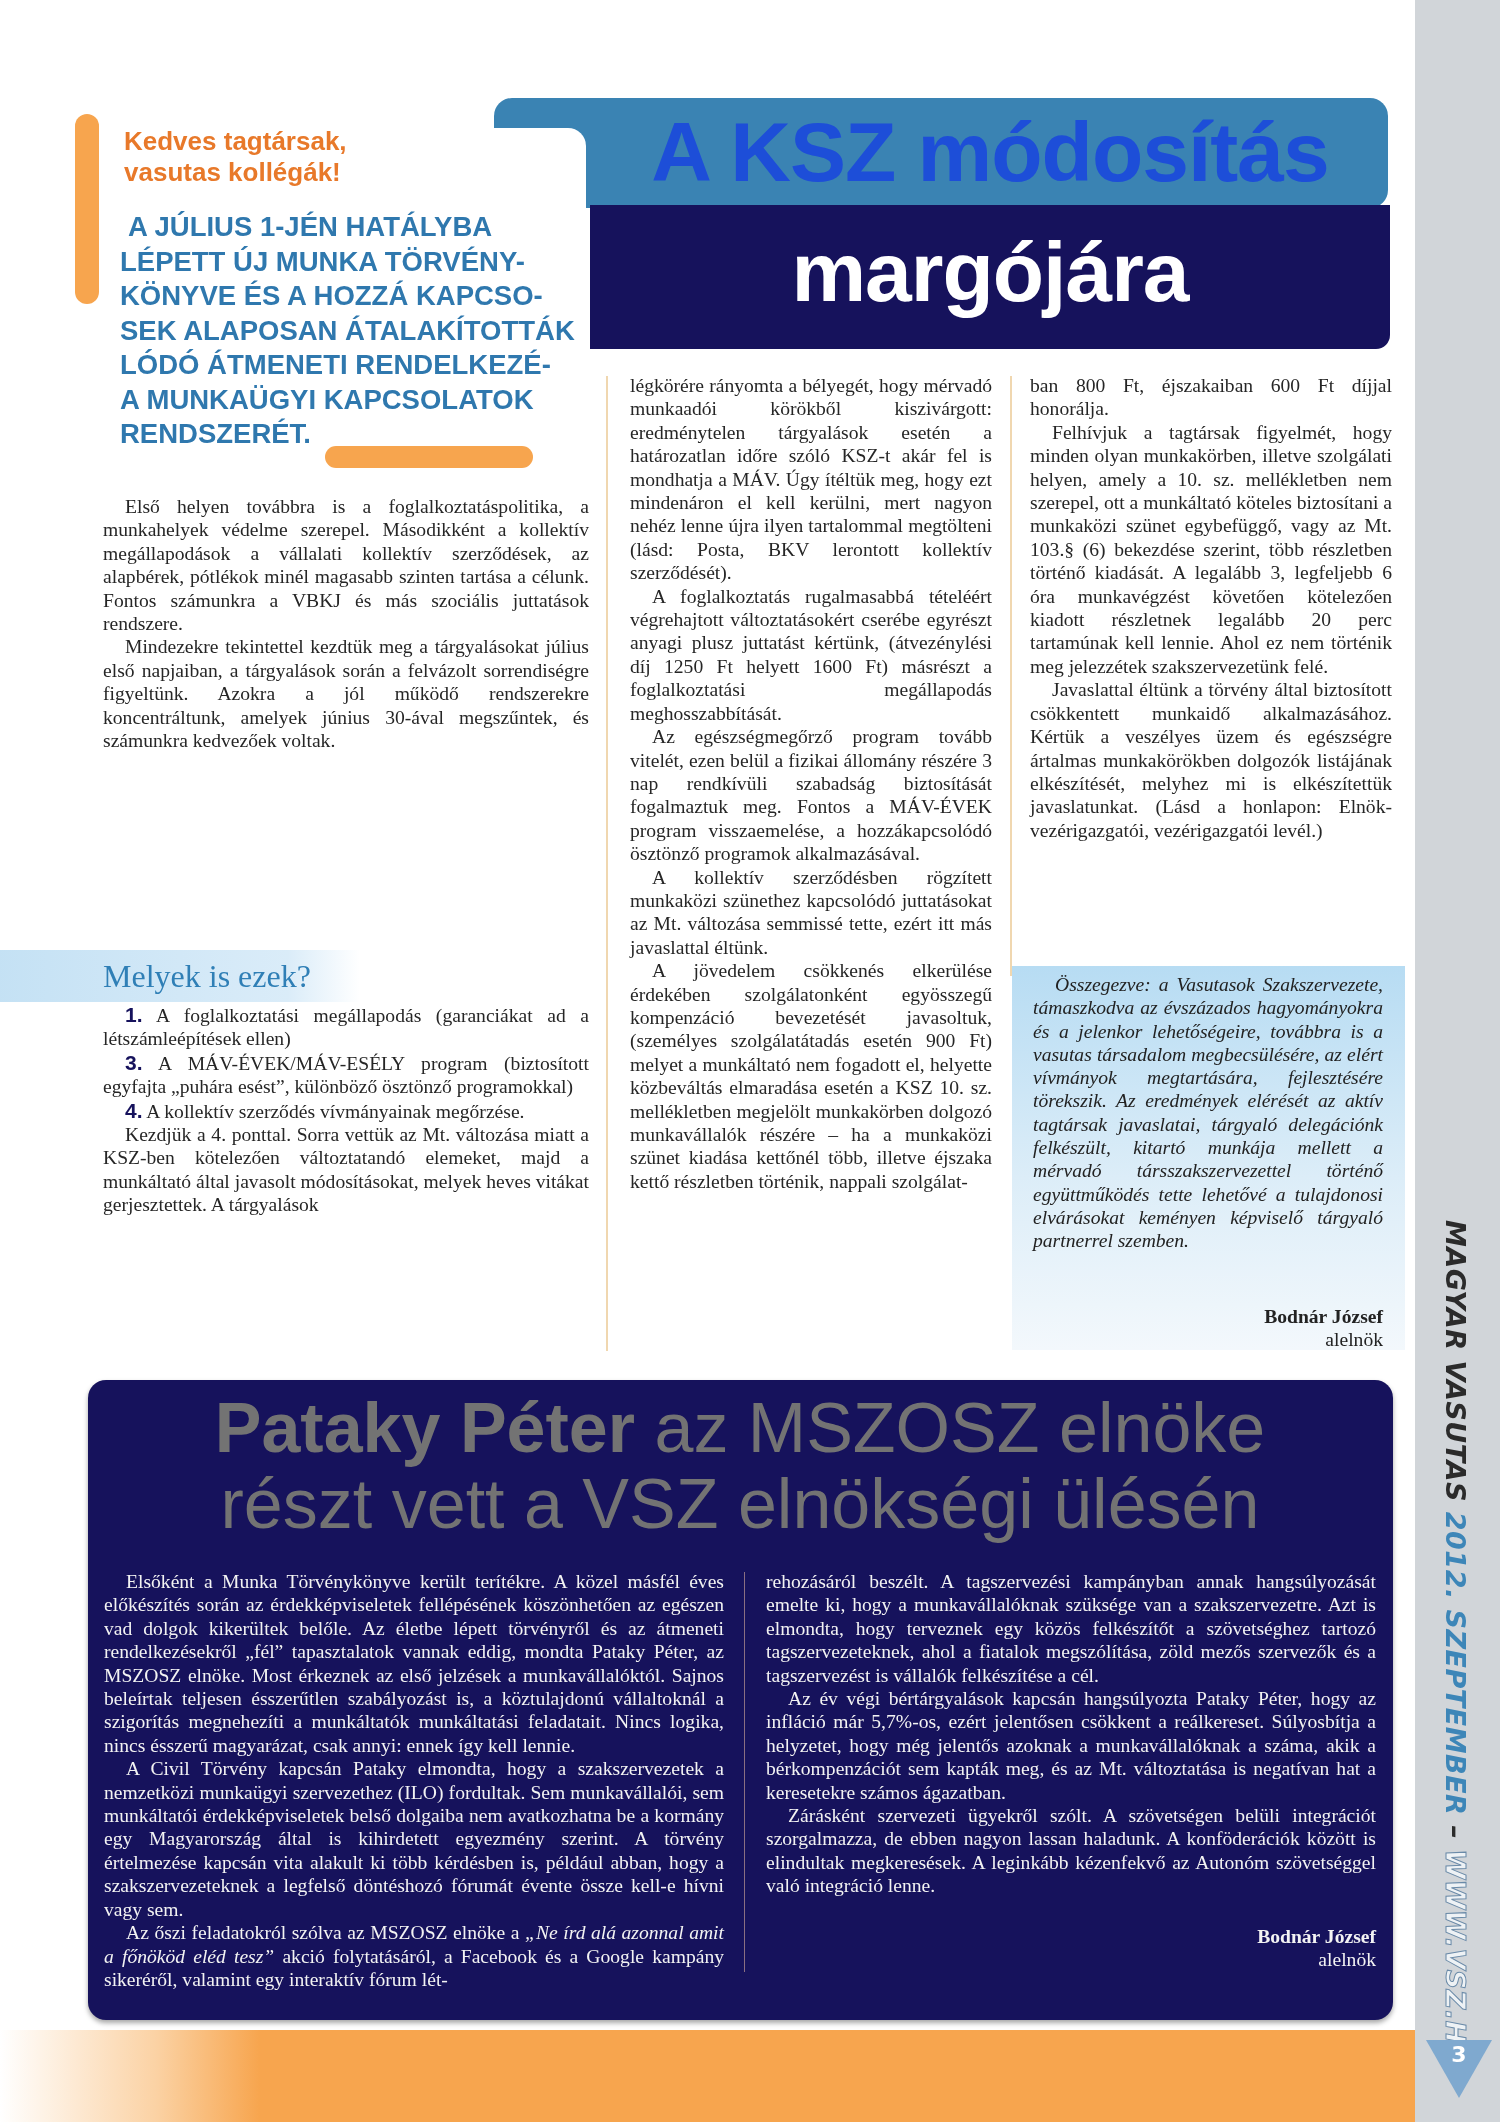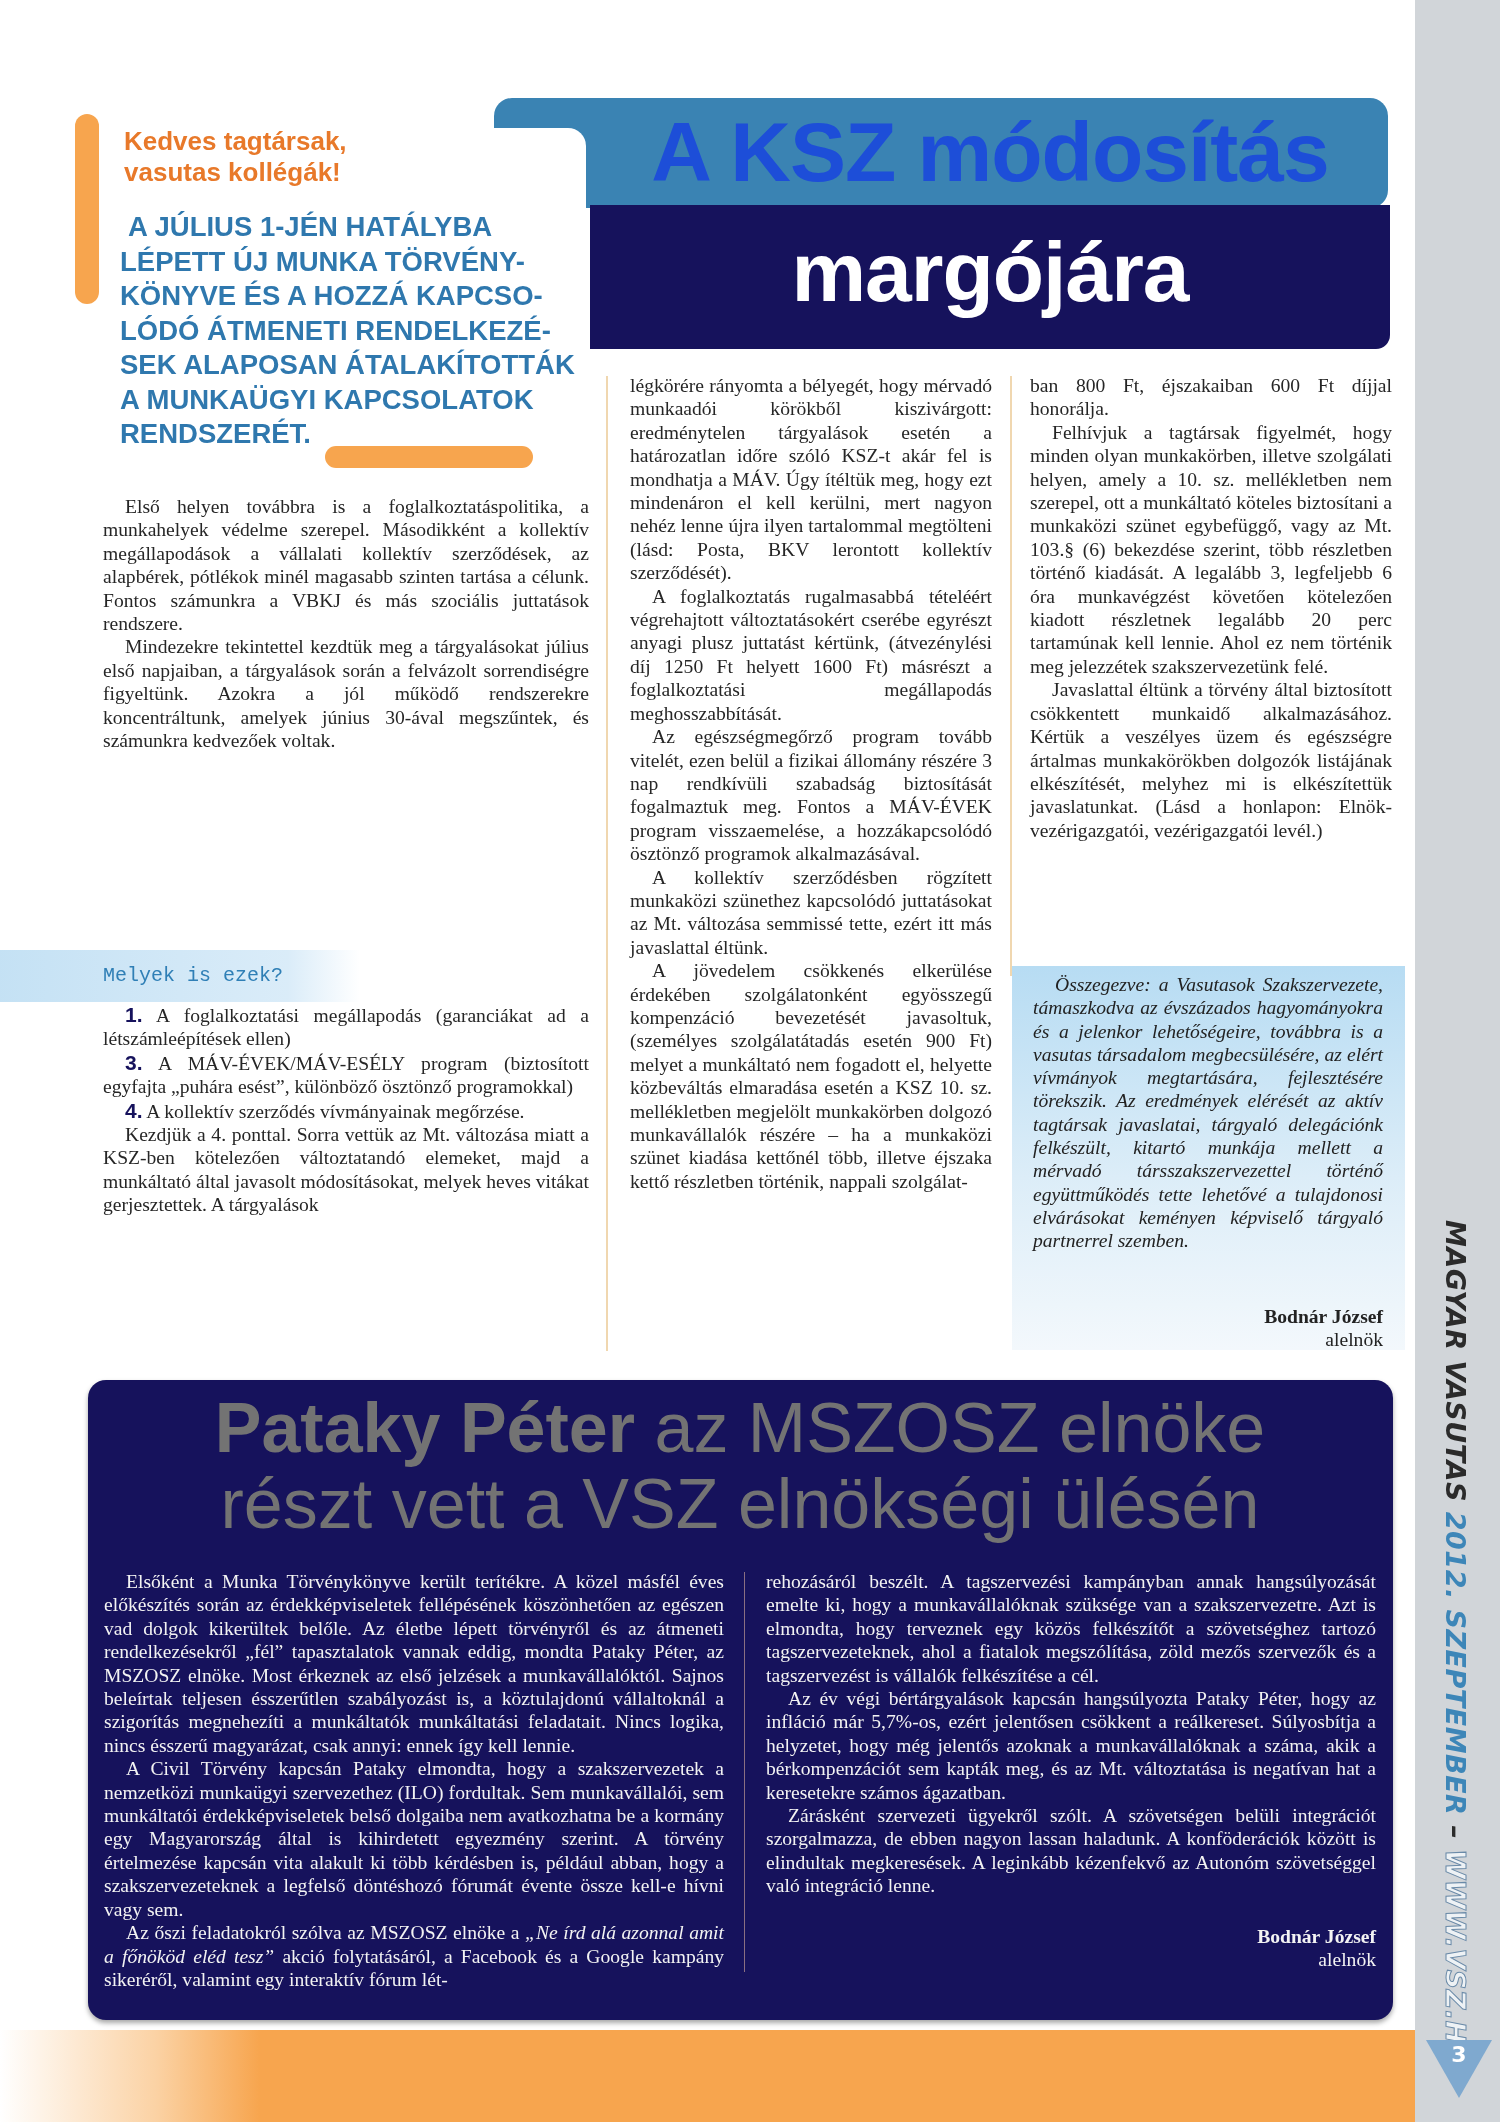--- a/index.html
+++ b/index.html
@@ -38,21 +38,21 @@
   
   .col { font-size:19.6px; line-height:23.4px; color:#262626; text-align:justify; hyphens:manual; }
   .col p { margin:0; text-indent:22px; }
   #col1 { left:103px; top:495px; width:486px; }
   #col1b { left:103px; top:1003px; width:486px; }
   #col2 { left:630px; top:374px; width:362px; }
   #col3 { left:1030px; top:374px; width:362px; }
   #rule-col2 { left:606px; top:376px; width:2px; height:975px; background:#f0d7b0; }
   #rule-col3 { left:1010px; top:376px; width:2px; height:600px; background:#f0d7b0; }
   #melyek-band { left:0; top:950px; width:360px; height:52px; background:linear-gradient(90deg,rgba(190,222,243,0.9) 0%, rgba(214,234,248,0.9) 80%, rgba(255,255,255,0) 100%); }
-  #melyek { left:103px; top:954px; font-family:Liberation Mono, monospace; color:#2f7fb6; font-size:20px; line-height:44px; }
+  #melyek { left:103px; top:954px; font-family:Liberation Serif, serif; color:#2f7fb6; font-size:32px; line-height:44px; }
   .num { font-family:"Liberation Sans", sans-serif; font-weight:bold; color:#16125c; font-size:21px; }
 
   
   #summary-box { left:1012px; top:966px; width:393px; height:384px; background:linear-gradient(180deg,#b7dcf3 0%, #dcedf8 55%, #f3f8fc 100%); }
   #summary { left:1033px; top:973px; width:350px; font-style:italic; font-weight:normal; font-size:19.6px; line-height:23.3px; color:#222; text-align:justify; }
   #summary p { margin:0; text-indent:22px; }
   #sig1 { left:1033px; top:1305px; width:350px; text-align:right; font-size:19.6px; line-height:23.3px; color:#222; }
   #sig1 .name { font-weight:bold; }
 
   
@@ -88,22 +88,22 @@
 <div class="abs" id="page-num">3</div>
 
 <div class="abs" id="greeting">
   <div>Kedves tagtársak,</div>
   <div>vasutas kollégák!</div>
 </div>
 <div class="abs" id="lead">
   <div class="ind">A JÚLIUS 1-JÉN HATÁLYBA</div>
   <div>LÉPETT ÚJ MUNKA TÖRVÉNY-</div>
   <div>KÖNYVE ÉS A HOZZÁ KAPCSO-</div>
+  <div>SEK ALAPOSAN ÁTALAKÍTOTTÁK</div>
   <div>LÓDÓ ÁTMENETI RENDELKEZÉ-</div>
-  <div>SEK ALAPOSAN ÁTALAKÍTOTTÁK</div>
   <div>A MUNKAÜGYI KAPCSOLATOK</div>
   <div>RENDSZERÉT.</div>
 </div>
 
 <div class="abs" id="title-top"></div>
 <div class="abs" id="title-notch"></div>
 <div class="abs" id="title-bottom"></div>
 <div class="abs" id="title-line1">A KSZ módosítás</div>
 <div class="abs" id="title-line2">margójára</div>
 

